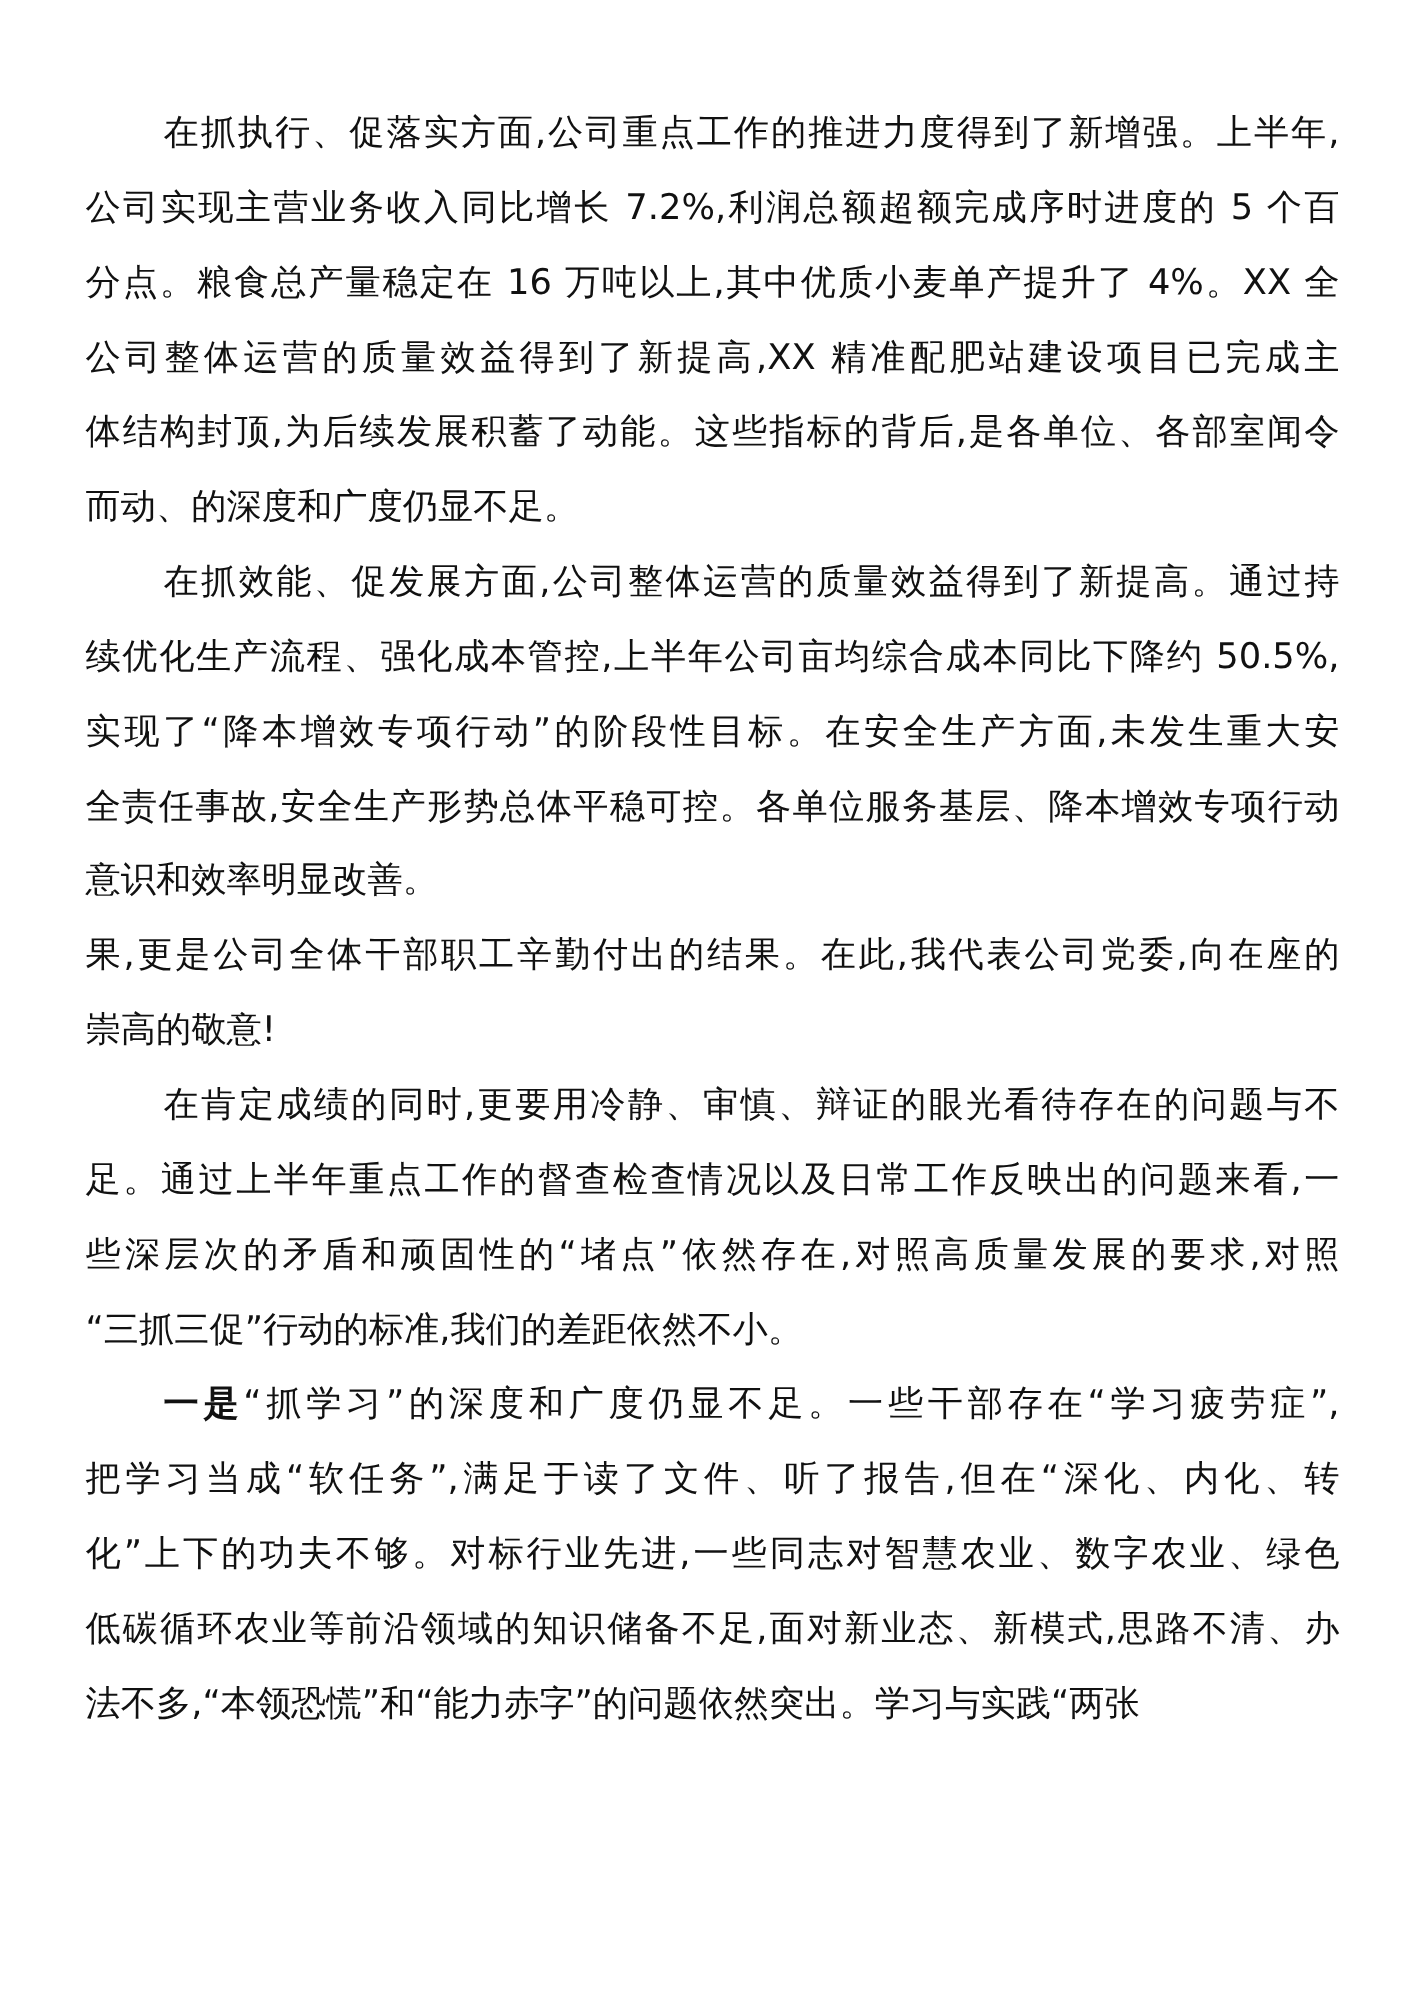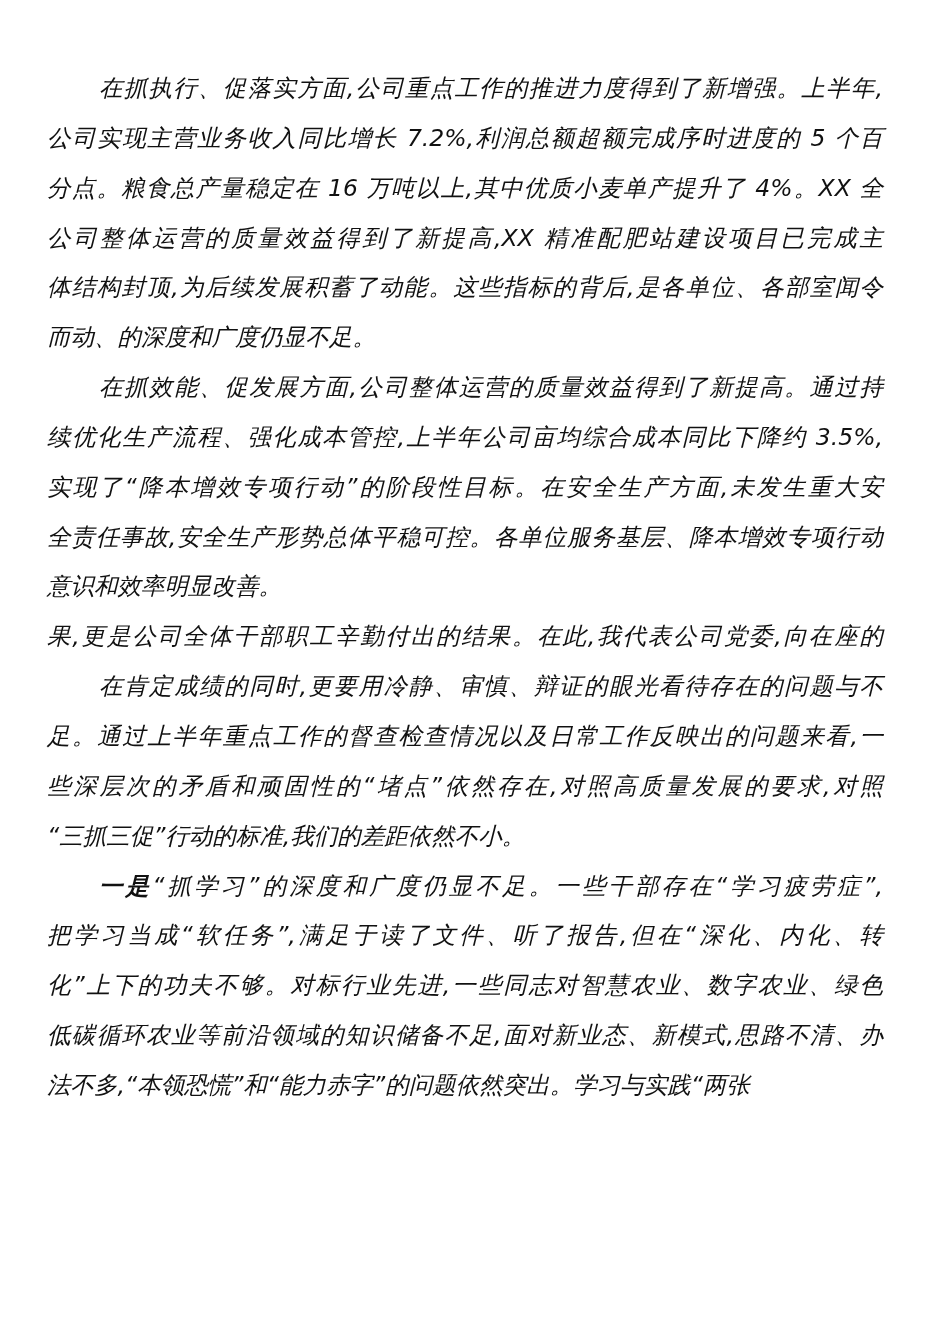--- a/index.html
+++ b/index.html
@@ -10,24 +10,23 @@
     body {
       width: 950px;
       height: 1344px;
       position: relative;
       overflow: hidden;
       font-family: "DejaVu Sans", "Liberation Sans", sans-serif;
       color: #111111;
     }
     .page {
       position: absolute;
-      left: 47px;
+      left: 57px;
       top: 68px;
       width: 836px;
-      font-style: italic;
     }
     .line {
       height: 49.85px;
       line-height: 40px;
       font-size: 23.5px;
       white-space: nowrap;
       letter-spacing: 0px;
       text-align: justify;
       text-align-last: justify;
     }
@@ -50,28 +49,29 @@
     <div class="line indent">在抓执行、促落实方面,公司重点工作的推进力度得到了新增强。上半年,</div>
     <div class="line">公司实现主营业务收入同比增长 7.2%,利润总额超额完成序时进度的 5 个百</div>
     <div class="line">分点。粮食总产量稳定在 16 万吨以上,其中优质小麦单产提升了 4%。XX 全</div>
     <div class="line">公司整体运营的质量效益得到了新提高,XX 精准配肥站建设项目已完成主</div>
     <div class="line">体结构封顶,为后续发展积蓄了动能。这些指标的背后,是各单位、各部室闻令</div>
     <div class="line last">而动、的深度和广度仍显不足。</div>
   </div>
 
   <div>
     <div class="line indent">在抓效能、促发展方面,公司整体运营的质量效益得到了新提高。通过持</div>
-    <div class="line">续优化生产流程、强化成本管控,上半年公司亩均综合成本同比下降约 3.5%,</div>
+    <div class="line">续优化生产流程、强化成本管控,上半年公司亩均综合成本同比下降约 50.5%,</div>
     <div class="line">实现了“降本增效专项行动”的阶段性目标。在安全生产方面,未发生重大安</div>
     <div class="line">全责任事故,安全生产形势总体平稳可控。各单位服务基层、降本增效专项行动</div>
     <div class="line last">意识和效率明显改善。</div>
   </div>
 
   <div>
     <div class="line">果,更是公司全体干部职工辛勤付出的结果。在此,我代表公司党委,向在座的</div>
+    <div class="line last">崇高的敬意!</div>
   </div>
 
   <div>
     <div class="line indent">在肯定成绩的同时,更要用冷静、审慎、辩证的眼光看待存在的问题与不</div>
     <div class="line">足。通过上半年重点工作的督查检查情况以及日常工作反映出的问题来看,一</div>
     <div class="line">些深层次的矛盾和顽固性的“堵点”依然存在,对照高质量发展的要求,对照</div>
     <div class="line last">“三抓三促”行动的标准,我们的差距依然不小。</div>
   </div>
 
   <div>

